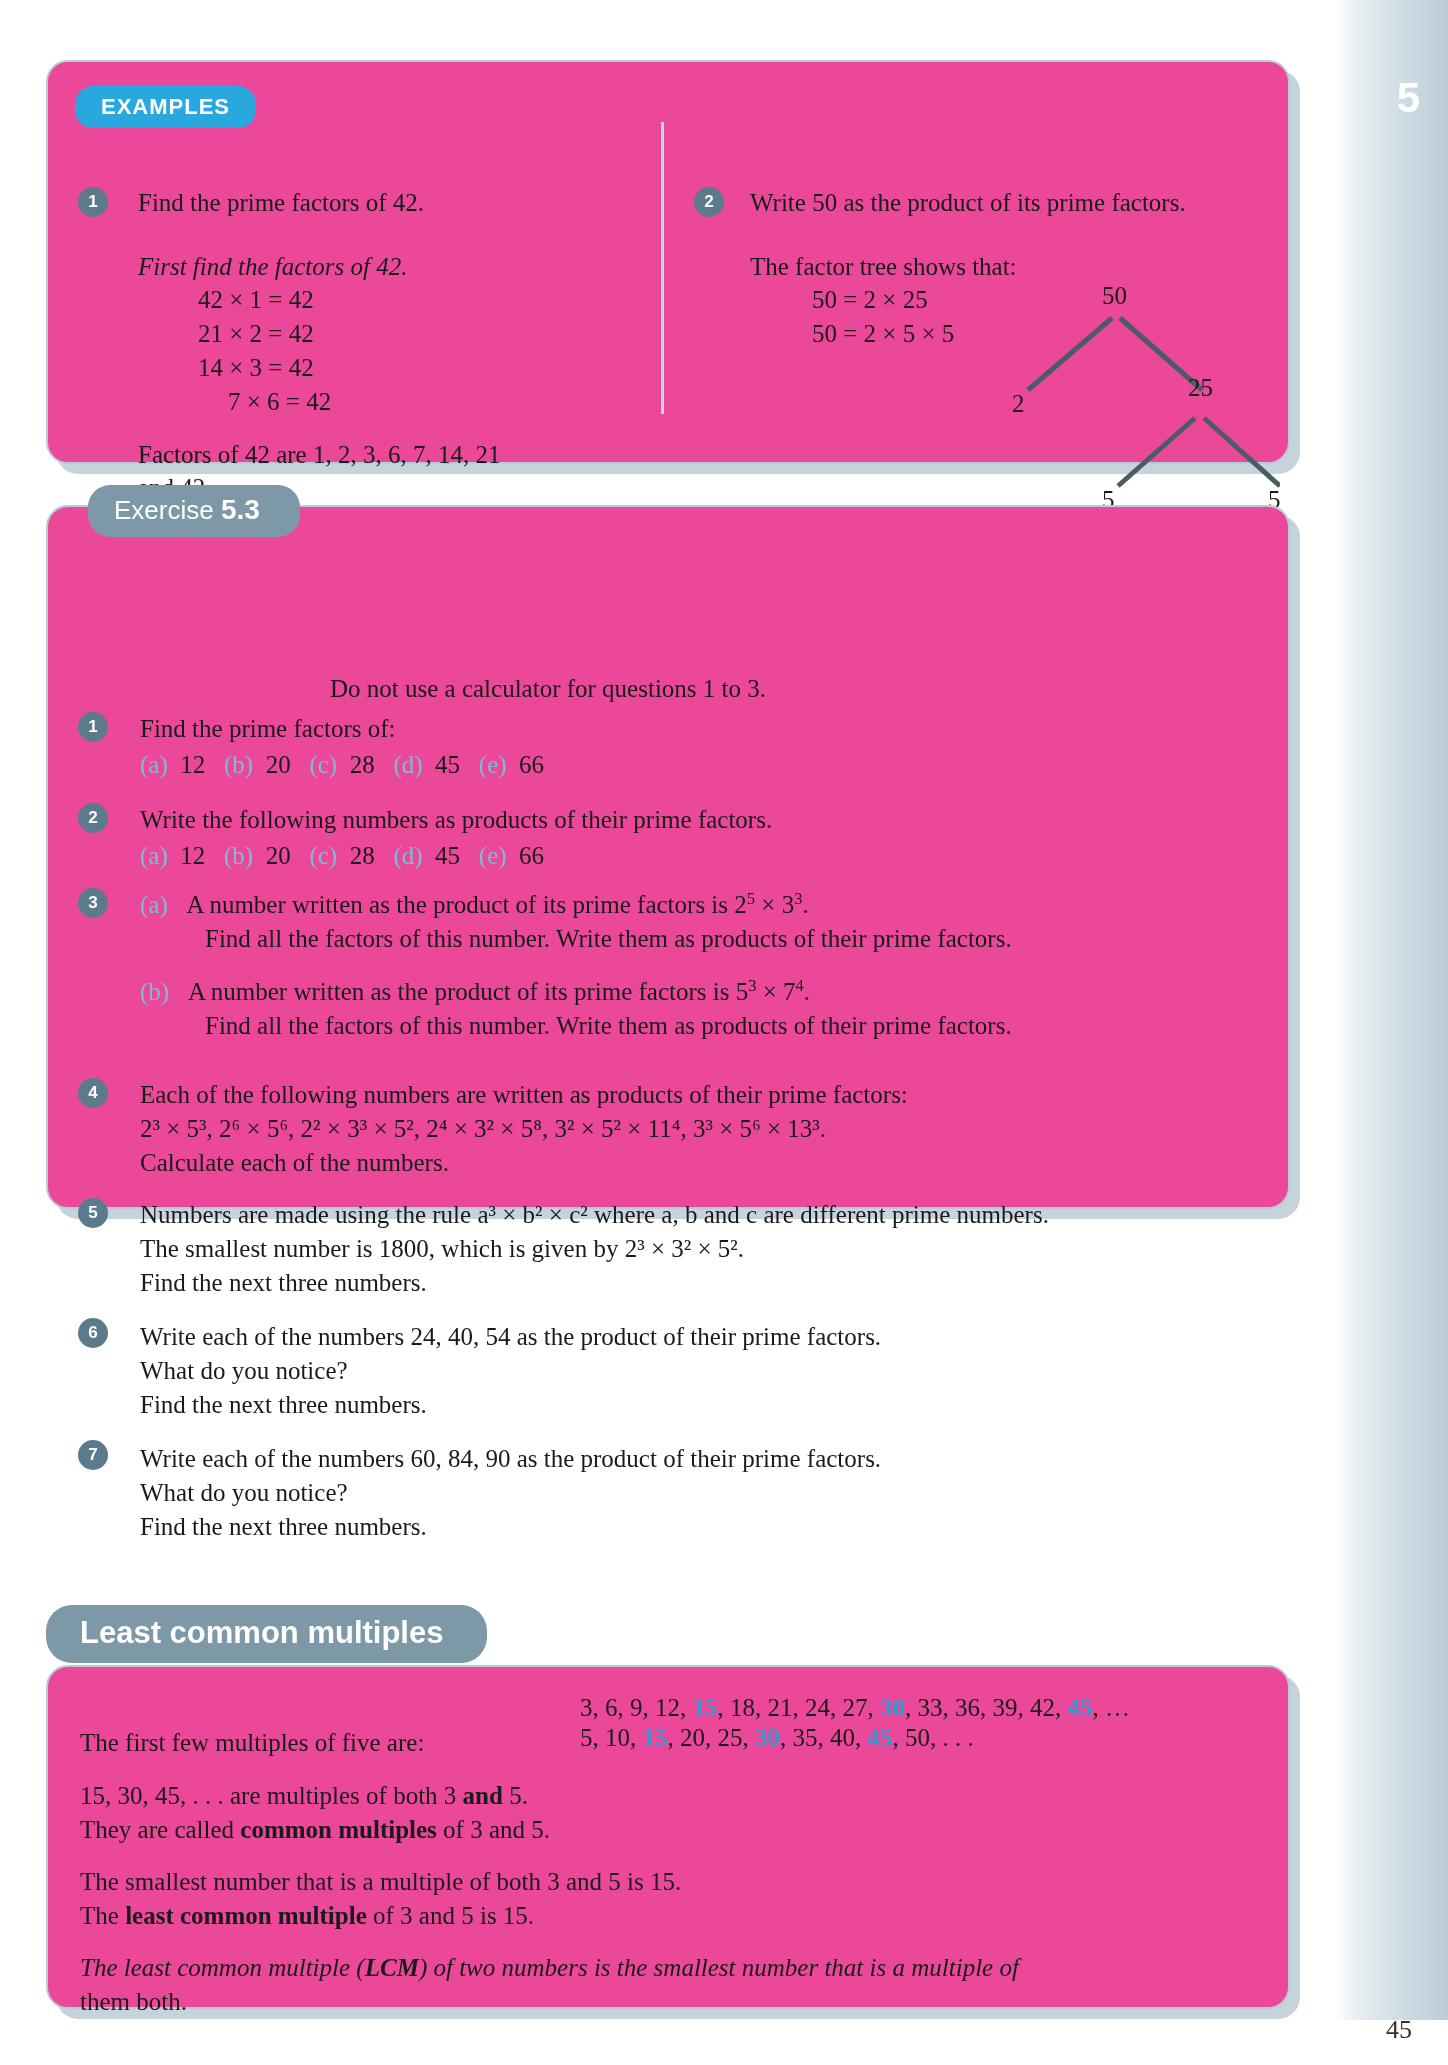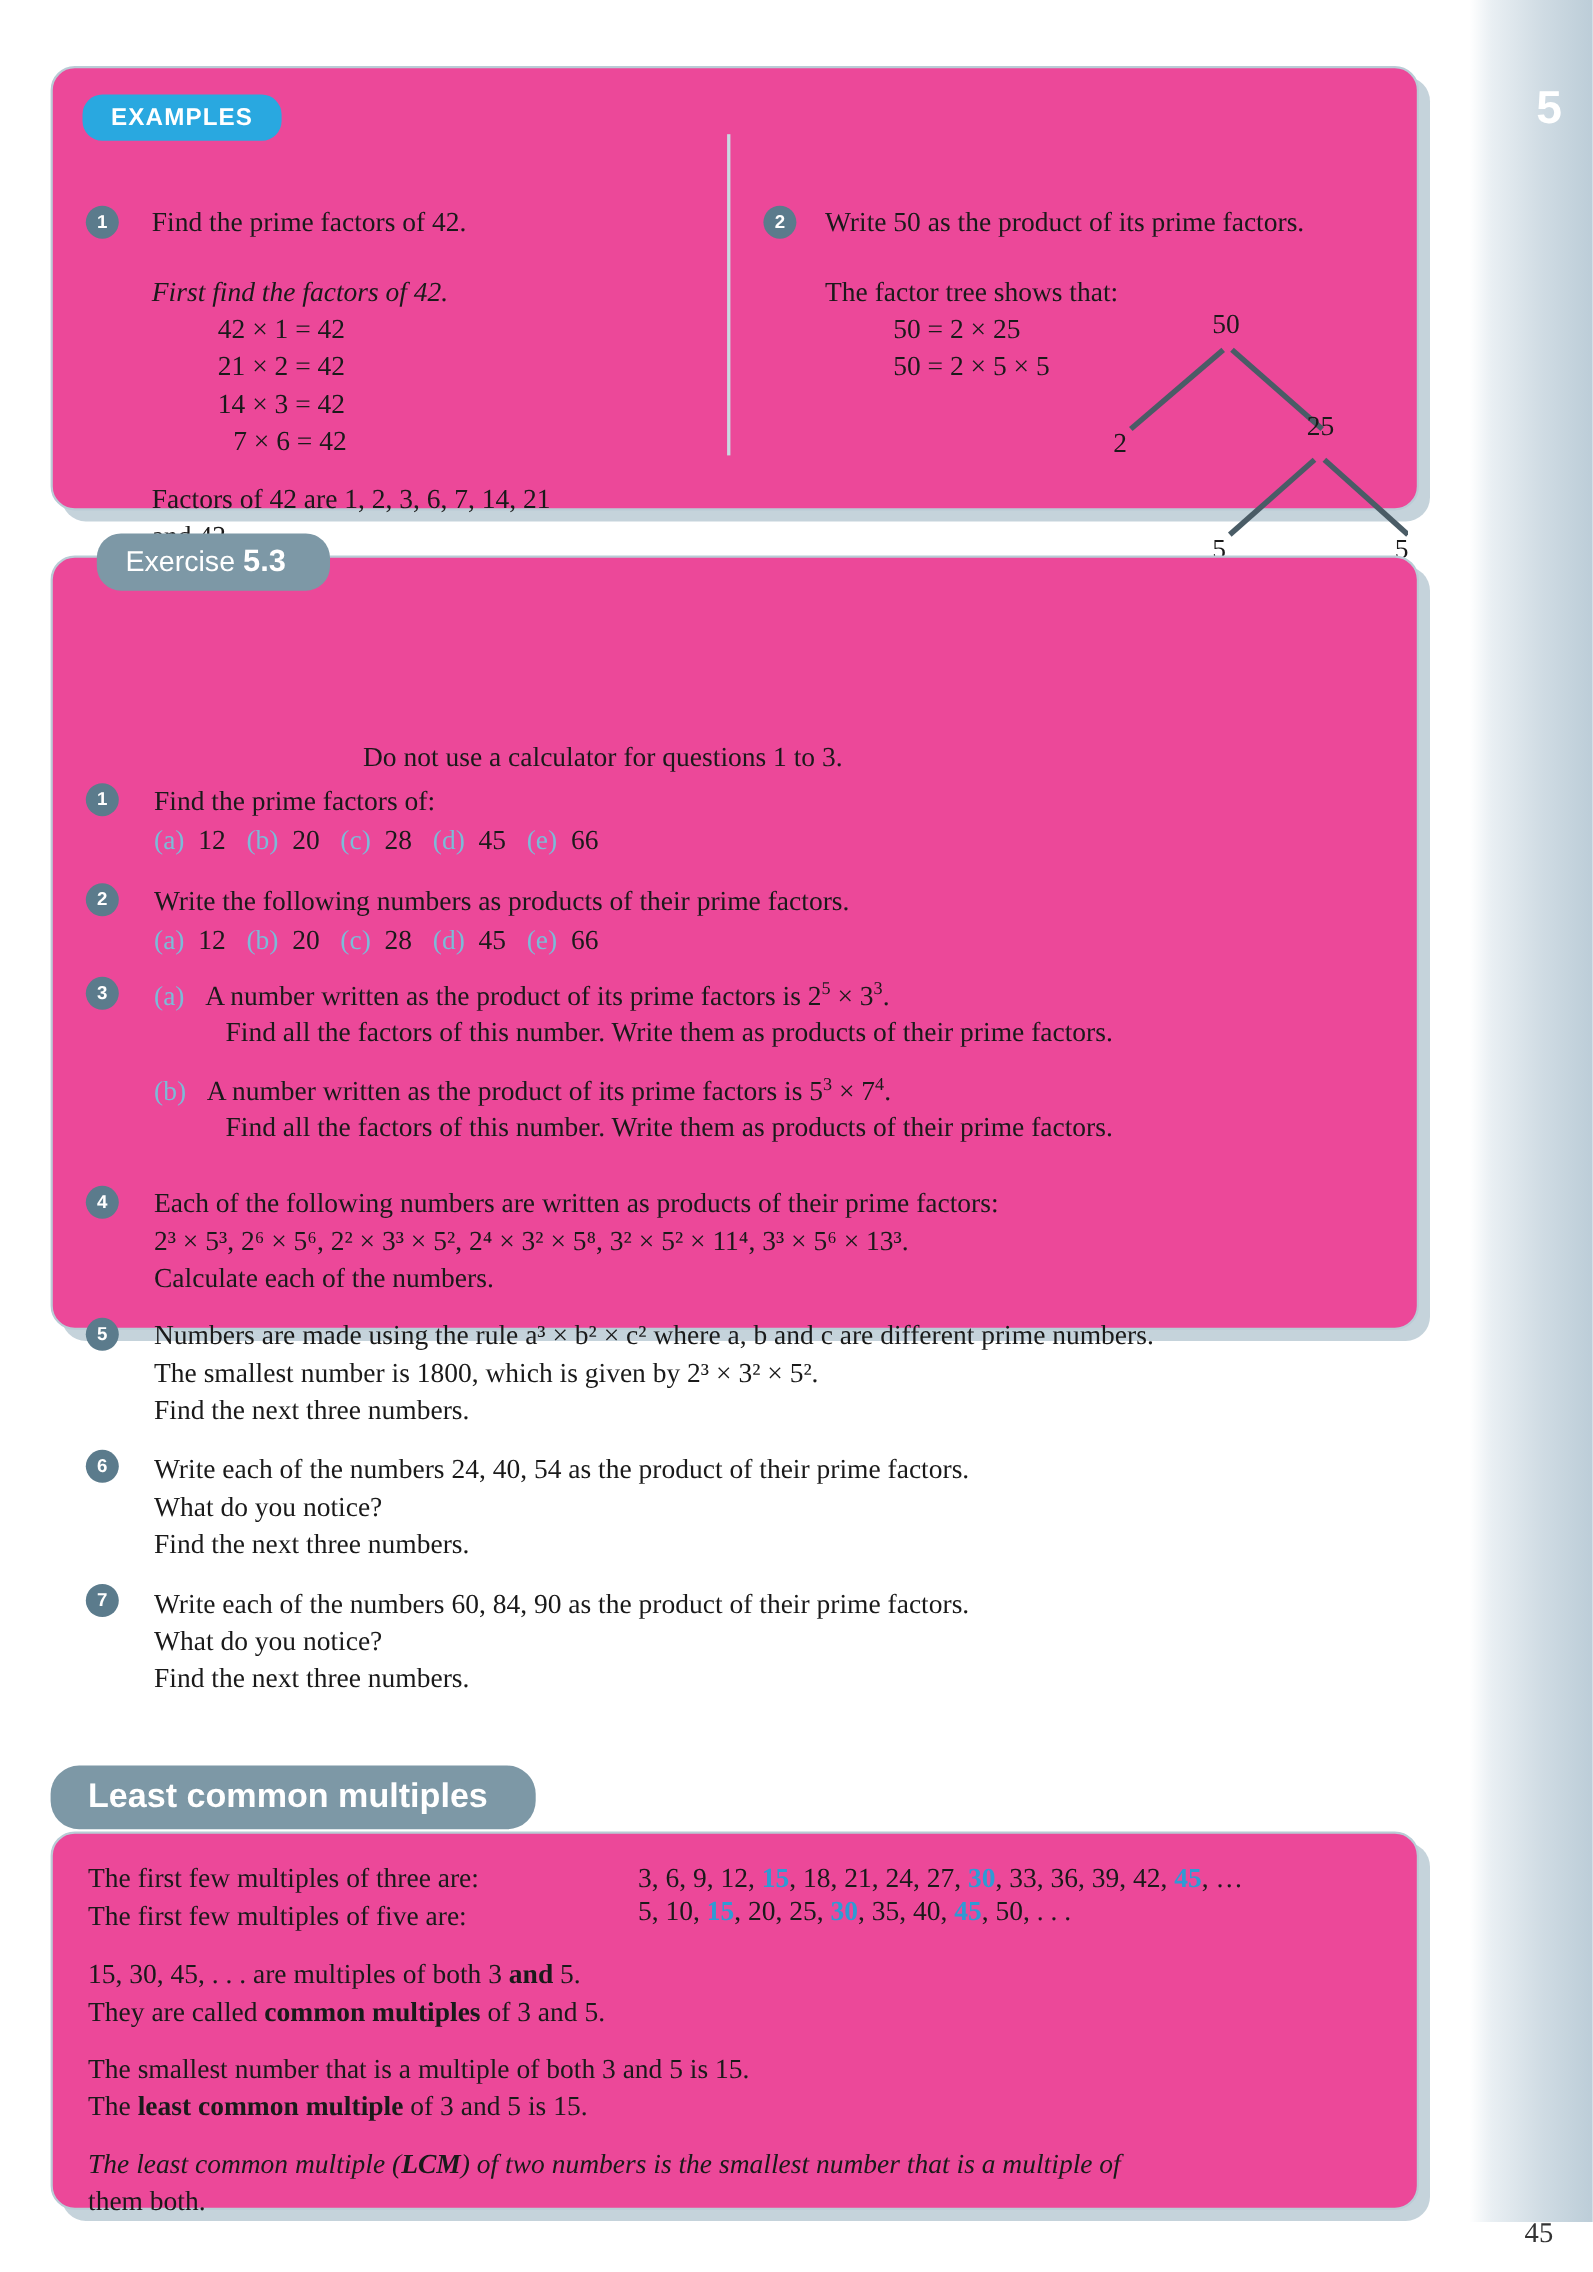--- a/index.html
+++ b/index.html
@@ -113,21 +113,21 @@
   <div class="panel" id="examples-panel"></div>
   <div class="examples-badge">EXAMPLES</div>
   <div class="divider-v"></div>
 
   <div class="numcircle" style="left:78px;top:187px;">1</div>
   <div class="ex-text" style="left:138px;top:186px;width:480px;">Find the prime factors of 42.</div>
   <div class="ex-text" style="left:138px;top:250px;width:500px;font-style:italic;">First find the factors of 42.</div>
   <div class="ex-text mono-ind" style="left:138px;top:283px;">42 × 1 = 42</div>
   <div class="ex-text mono-ind" style="left:138px;top:317px;">21 × 2 = 42</div>
   <div class="ex-text mono-ind" style="left:138px;top:351px;">14 × 3 = 42</div>
-  <div class="ex-text mono-ind" style="left:152px;top:385px;">7 × 6 = 42</div>
+  <div class="ex-text mono-ind" style="left:168px;top:385px;">7 × 6 = 42</div>
   <div class="ex-text" style="left:138px;top:438px;width:520px;">Factors of 42 are 1, 2, 3, 6, 7, 14, 21</div>
   <div class="ex-text" style="left:138px;top:471px;">and 42.</div>
   <div class="ex-text" style="left:138px;top:504px;">2, 3 and 7 are prime numbers.</div>
   <div class="ex-text" style="left:138px;top:537px;">The prime factors of 42 are 2, 3 and 7.</div>
 
   <div class="numcircle" style="left:694px;top:187px;">2</div>
   <div class="ex-text" style="left:750px;top:186px;width:560px;">Write 50 as the product of its prime factors.</div>
   <div class="ex-text" style="left:750px;top:250px;">The factor tree shows that:</div>
   <div class="ex-text" style="left:812px;top:283px;">50 = 2 × 25</div>
   <div class="ex-text" style="left:812px;top:317px;">50 = 2 × 5 × 5</div>
@@ -203,21 +203,20 @@
   <div class="q" style="left:140px;top:1388px;">Find the next three numbers.</div>
 
   <div class="numcircle" style="left:78px;top:1440px;">7</div>
   <div class="q" style="left:140px;top:1442px;">Write each of the numbers 60, 84, 90 as the product of their prime factors.</div>
   <div class="q" style="left:140px;top:1476px;">What do you notice?</div>
   <div class="q" style="left:140px;top:1510px;">Find the next three numbers.</div>
 
   <div id="lcm-head">Least common multiples</div>
   <div class="panel" id="lcm-panel"></div>
 
-  <div class="l" style="left:80px;top:1690px;">The first few multiples of three are:</div>
   <div class="l" style="left:580px;top:1690px;">3, 6, 9, 12, <span class="hl">15</span>, 18, 21, 24, 27, <span class="hl">30</span>, 33, 36, 39, 42, <span class="hl">45</span>, …</div>
   <div class="l" style="left:80px;top:1725px;">The first few multiples of five are:</div>
   <div class="l" style="left:580px;top:1720px;">5, 10, <span class="hl">15</span>, 20, 25, <span class="hl">30</span>, 35, 40, <span class="hl">45</span>, 50, . . .</div>
 
   <div class="l" style="left:80px;top:1778px;">
     <span>15, 30, 45, . . . are multiples of both 3 </span><b>and</b><span> 5.</span>
   </div>
   <div class="l" style="left:80px;top:1812px;">
     <span>They are called </span><b>common multiples</b><span> of 3 and 5.</span>
   </div>

